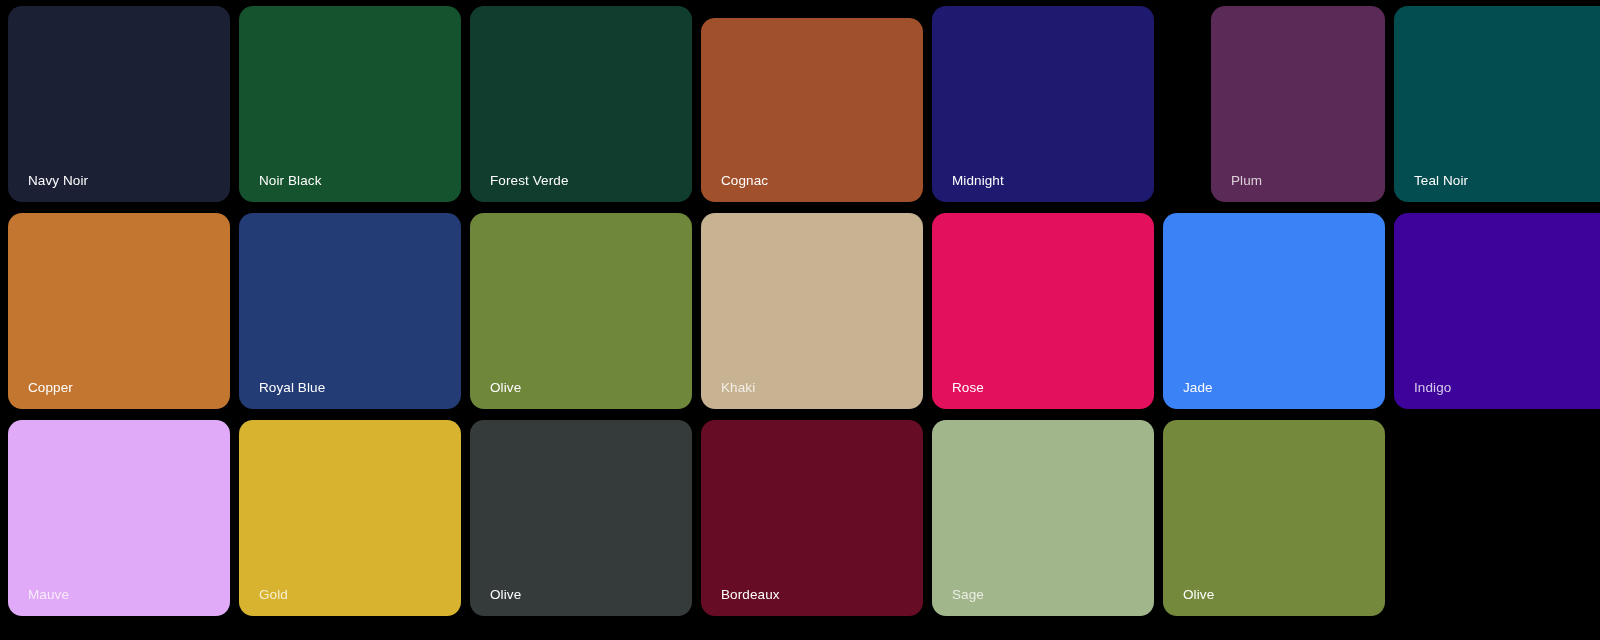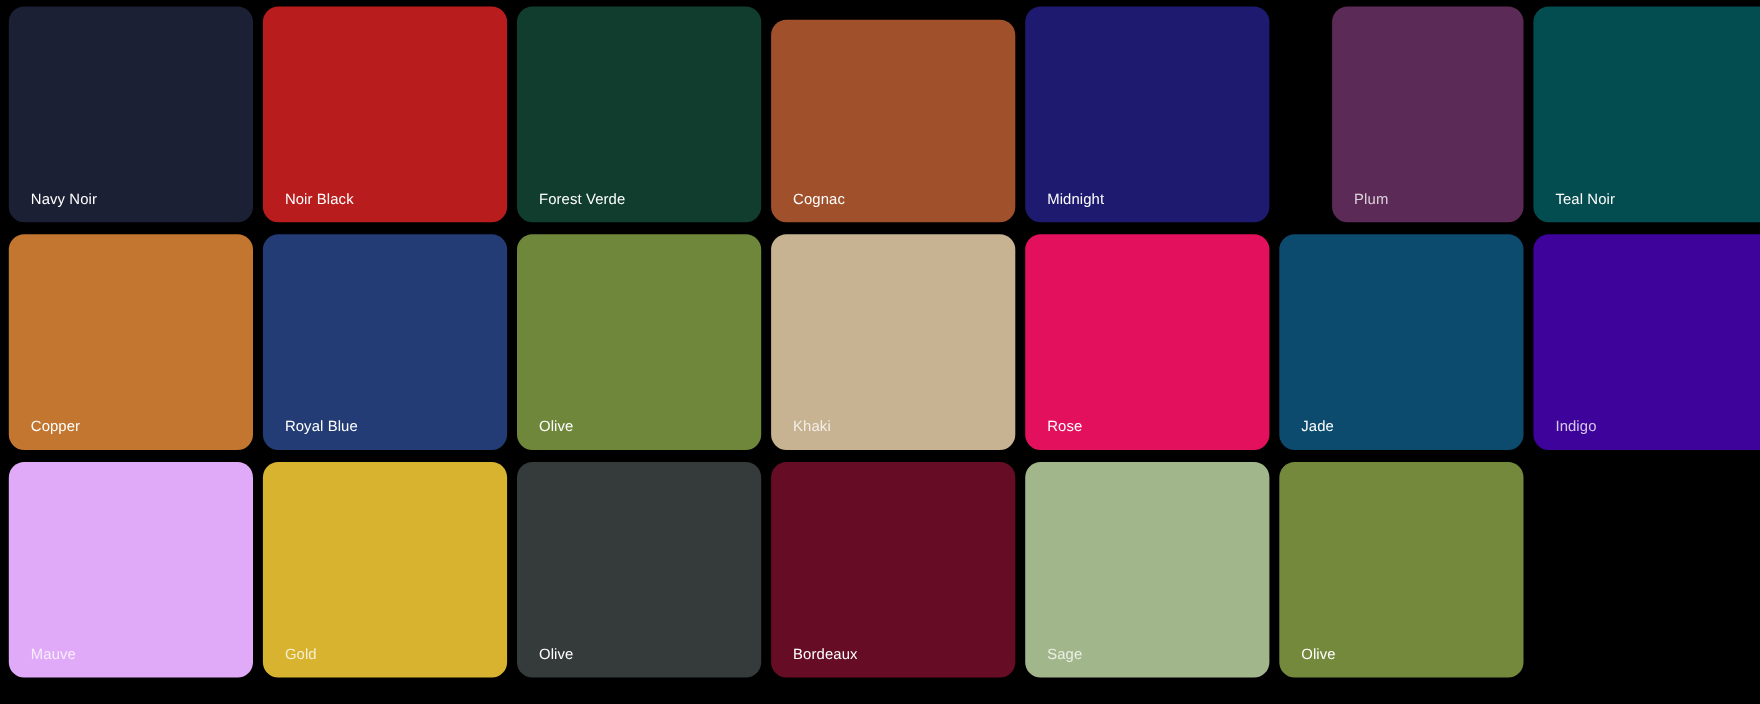--- a/index.html
+++ b/index.html
@@ -50,21 +50,21 @@
     color: rgba(255, 255, 255, 0.78);
   }
 </style>
 </head>
 <body>
 
 <div id="palette-grid" style="background: rgb(0, 0, 0);">
     <div class="swatch-card" style="background: rgb(27, 32, 52);">
       <span class="swatch-label">Navy Noir</span>
     </div>
-    <div class="swatch-card" style="background: #b91c1c;">
+    <div class="swatch-card" style="background: #14532d;">
       <span class="swatch-label">Noir Black</span>
     </div>
     <div class="swatch-card" style="background: rgb(16, 61, 46);">
       <span class="swatch-label">Forest Verde</span>
     </div>
     <div class="swatch-card" style="background: rgb(160, 81, 43); margin-top: 12px;">
       <span class="swatch-label">Cognac</span>
     </div>
     <div class="swatch-card" style="background: rgb(29, 26, 112);">
       <span class="swatch-label">Midnight</span>
@@ -83,21 +83,21 @@
     </div>
     <div class="swatch-card" style="background: rgb(111, 135, 58);">
       <span class="swatch-label">Olive</span>
     </div>
     <div class="swatch-card" style="background: rgb(199, 178, 145);">
       <span class="swatch-label dim">Khaki</span>
     </div>
     <div class="swatch-card" style="background: rgb(227, 17, 93); padding-left: 28px;">
       <span class="swatch-label">Rose</span>
     </div>
-    <div class="swatch-card" style="background: #0c4a6e; text-decoration: underline;">
+    <div class="swatch-card" style="background: #3b82f6; text-decoration: underline;">
       <span class="swatch-label">Jade</span>
     </div>
     <div class="swatch-card" style="background: rgb(61, 3, 155);">
       <span class="swatch-label dim">Indigo</span>
     </div>
     <div class="swatch-card" style="background: rgb(224, 170, 248);">
       <span class="swatch-label dim">Mauve</span>
     </div>
     <div class="swatch-card" style="background: rgb(216, 179, 47);">
       <span class="swatch-label dim">Gold</span>

